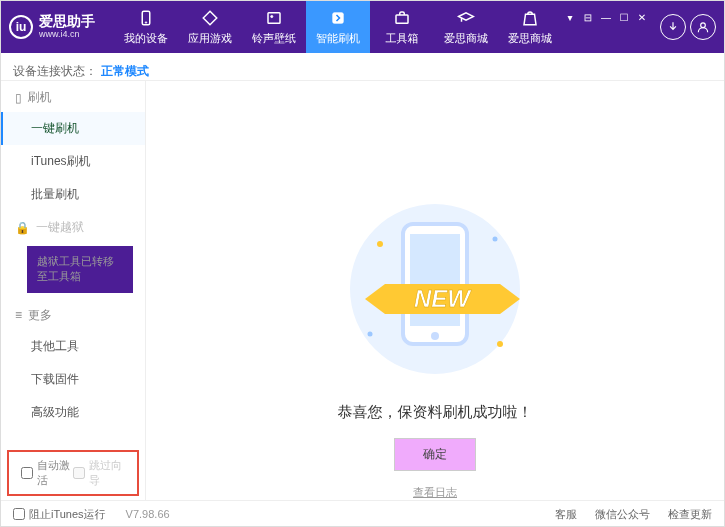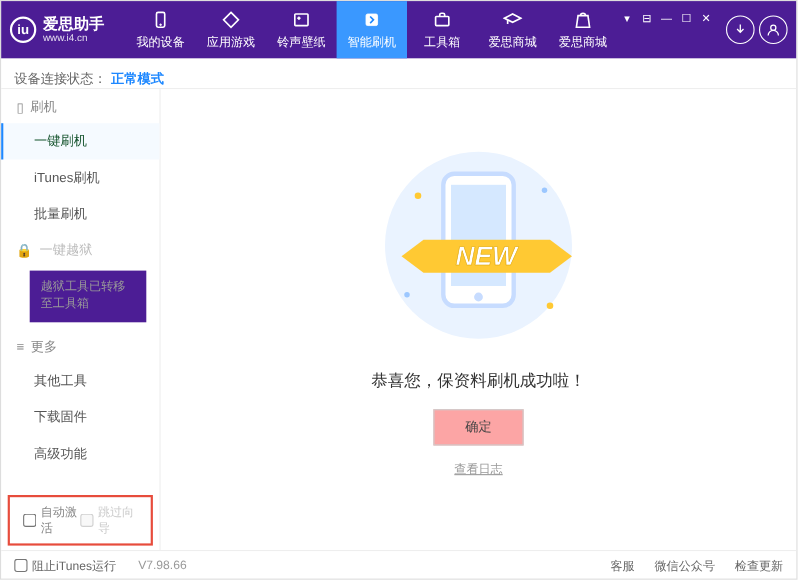--- a/index.html
+++ b/index.html
@@ -34,24 +34,24 @@
 .sb-group.locked { color: #bbb; }
 .sb-item { padding: 8px 14px 8px 30px; color: #555; cursor: pointer; font-size: 12px; }
 .sb-item.active { color: #14532d; border-left: 2px solid #1e88ff; background: #f5faff; padding-left: 28px; }
 .sb-note { background: #4c1d95; color: #999; font-size: 11px; padding: 8px 10px; margin: 4px 12px 6px 26px; line-height: 1.4; }
 .checkbox-row { display: flex; align-items: center; padding: 6px 12px; border: 2px solid #e74c3c; margin: 8px 6px 4px 6px; }
 .cb { display: flex; align-items: center; gap: 4px; color: #888; font-size: 11px; }
 .cb input { width: 12px; height: 12px; }
 .cb.disabled { color: #ccc; }
 
 
-.main { flex: 1; display: flex; flex-direction: column; align-items: center; justify-content: center; position: relative; }
+.main { flex: 1; display: flex; flex-direction: column; align-items: center; justify-content: flex-end; position: relative; }
 .illus { margin-top: -20px; }
 .success-text { font-size: 15px; color: #333; margin-top: 16px; }
-.ok-btn { margin-top: 16px; padding: 7px 28px; border: 1px solid #ccc; background: #fca5a5; cursor: pointer; font-size: 12px; color: #444; }
+.ok-btn { margin-top: 16px; padding: 7px 28px; border: 1px solid #ccc; background: #f0abfc; cursor: pointer; font-size: 12px; color: #444; }
 .log-link { margin-top: 14px; color: #999; font-size: 11px; cursor: pointer; text-decoration: underline; }
 
 
 .footer { height: 27px; border-top: 1px solid #eee; display: flex; align-items: center; padding: 0 12px; font-size: 11px; color: #666; }
 .footer .cb { color: #666; }
 .footer-right { margin-left: auto; display: flex; gap: 18px; }
 .footer-right span { cursor: pointer; }
 .version { margin-left: 20px; color: #999; }
 
 .glyph { font-family: Arial; }

